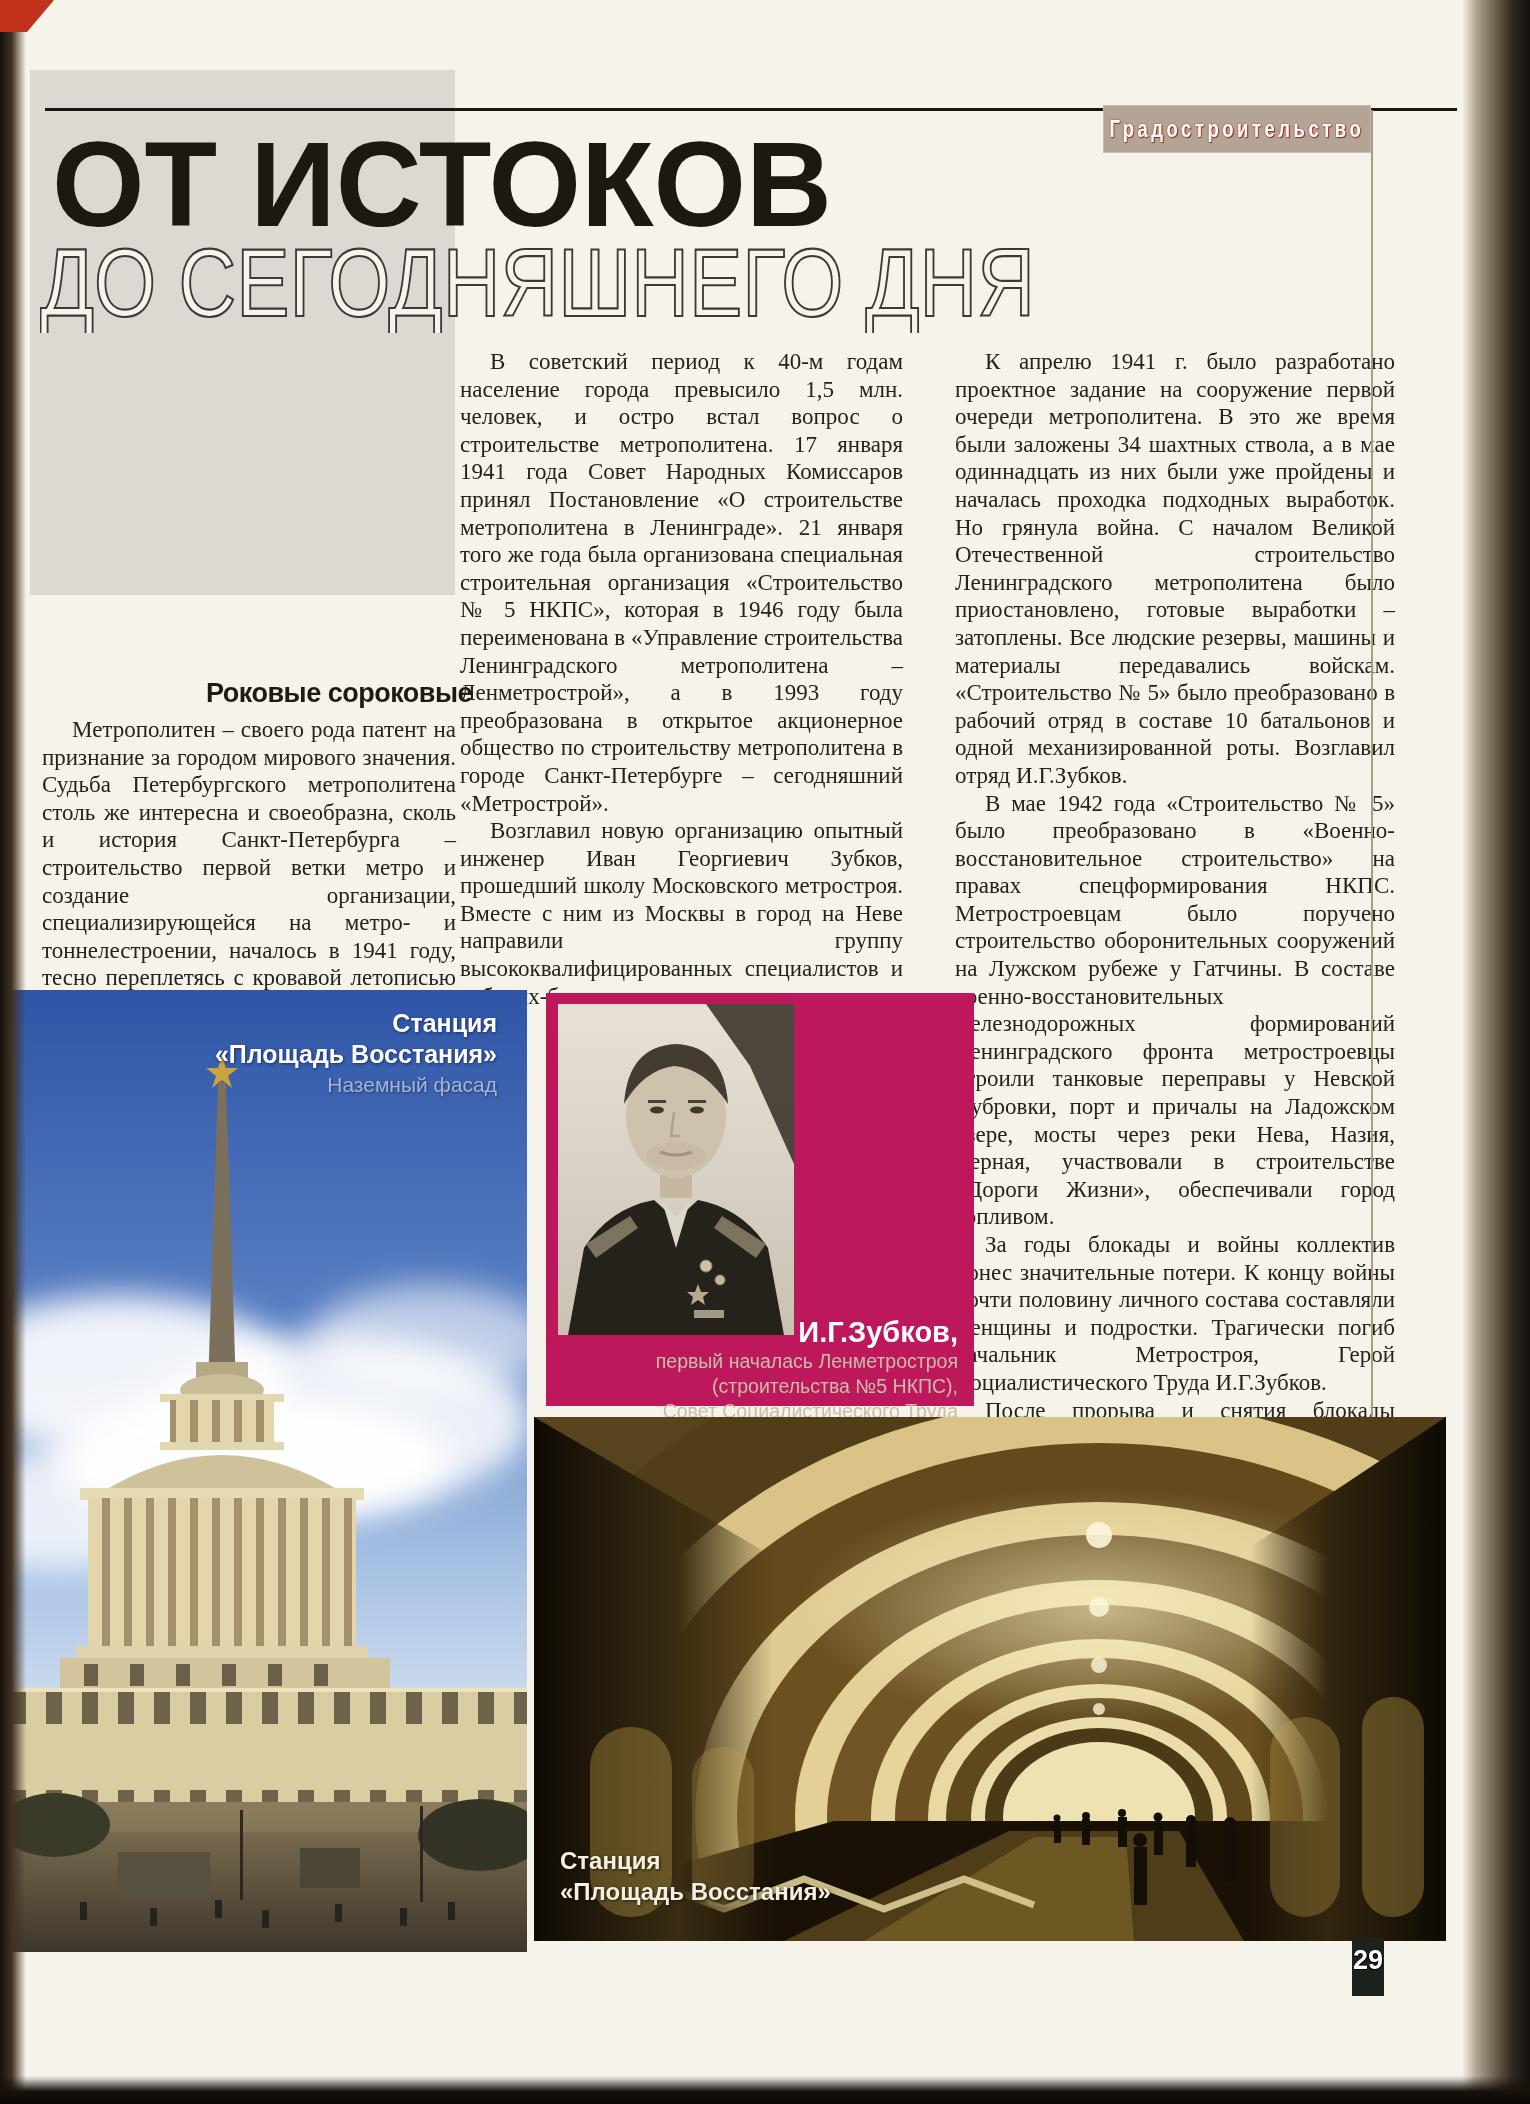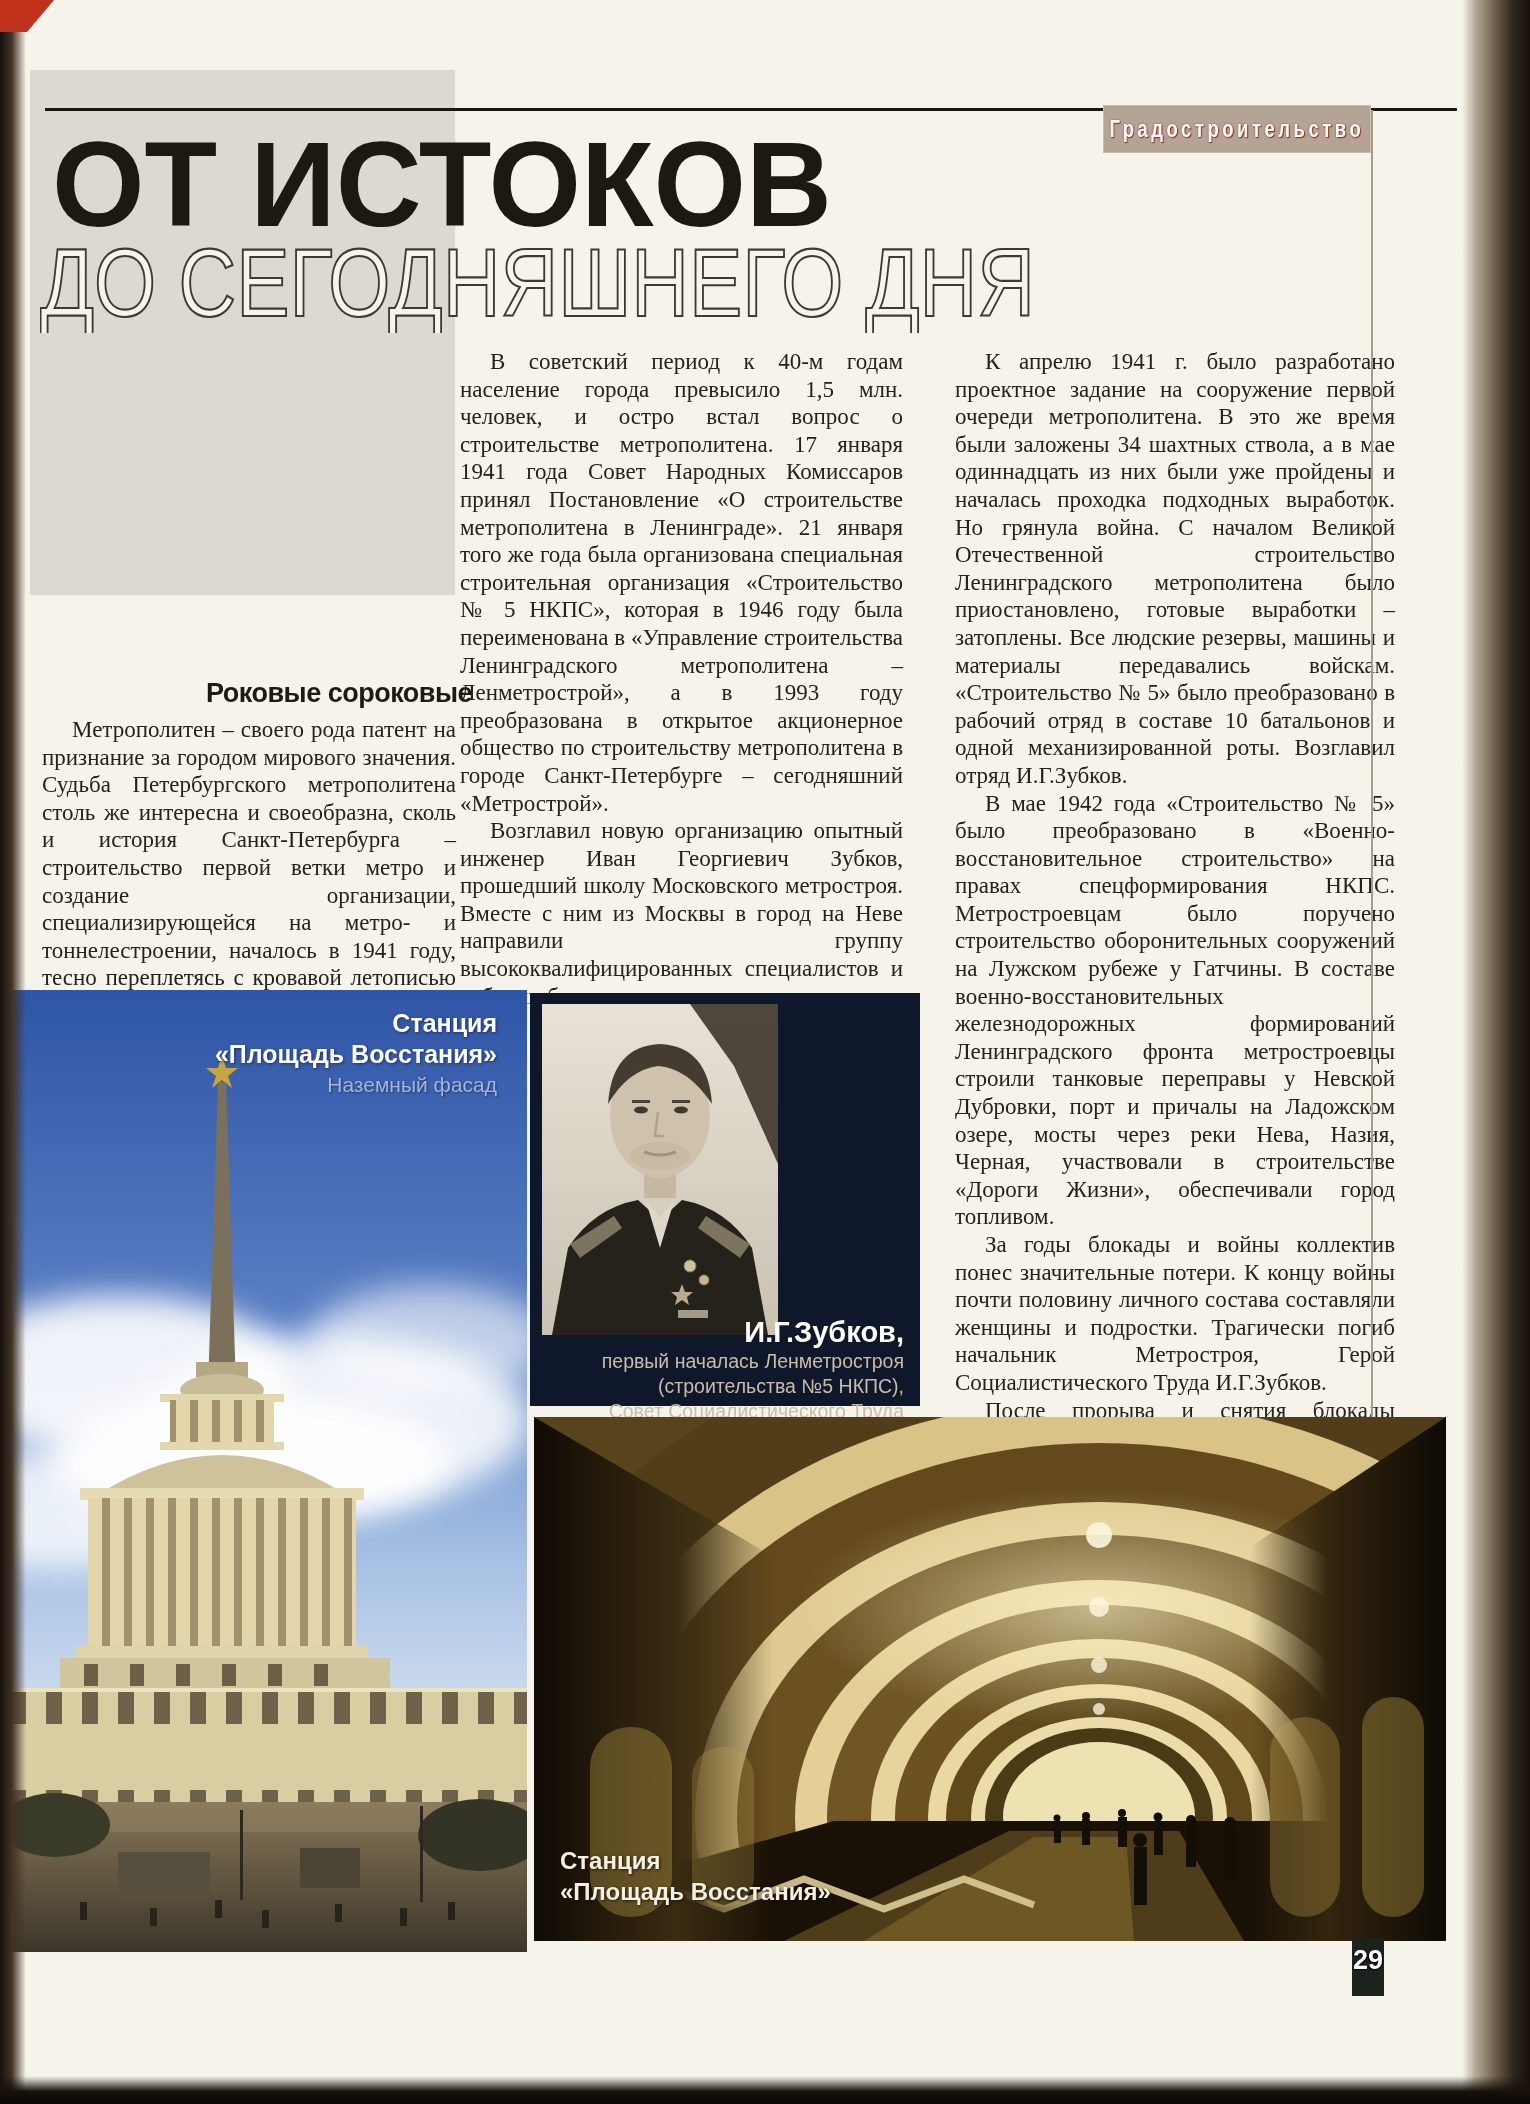--- a/index.html
+++ b/index.html
@@ -33,21 +33,21 @@
   .rightcol{left:924px;top:348px;width:440px;margin-left:31px;}
   .vrule{left:1371px;top:110px;width:2px;height:1320px;background:#a59c8c;}
   
   .photo{overflow:hidden;}
   .facadecap{right:30px;top:18px;text-align:right;z-index:3;
           font-family:"Liberation Sans",sans-serif;}
   .facadecap .l{font-weight:bold;font-size:25px;color:#fff;line-height:31px;
           text-shadow:1px 1px 3px rgba(20,30,70,.7);}
   .facadecap .s{font-size:21px;color:#a5b4d8;line-height:30px;
           text-shadow:1px 1px 2px rgba(20,30,70,.6);}
-  .panel{left:530px;top:993px;width:390px;height:413px;background:#0f172a;}
+  .panel{left:546px;top:993px;width:428px;height:413px;background:#be185d;}
   .portcap{position:absolute;right:16px;top:322px;text-align:right;
           font-family:"Liberation Sans",sans-serif;}
   .portcap .n{font-weight:bold;font-size:29px;color:#fff;line-height:34px;}
   .portcap .d{font-size:19.5px;color:#c9bca8;line-height:25px;}
   .interiorcap{left:26px;bottom:34px;font-family:"Liberation Sans",sans-serif;z-index:3;}
   .interiorcap .l{font-weight:bold;font-size:24px;color:#f5f0e2;line-height:31px;
           text-shadow:1px 1px 3px rgba(20,14,2,.85);}
   .pagenum{left:1352px;top:1938px;width:32px;height:58px;background:#1c221c;z-index:6;
           text-align:center;}
   .pagenum span{font-family:"Liberation Sans",sans-serif;font-weight:bold;font-size:27px;

